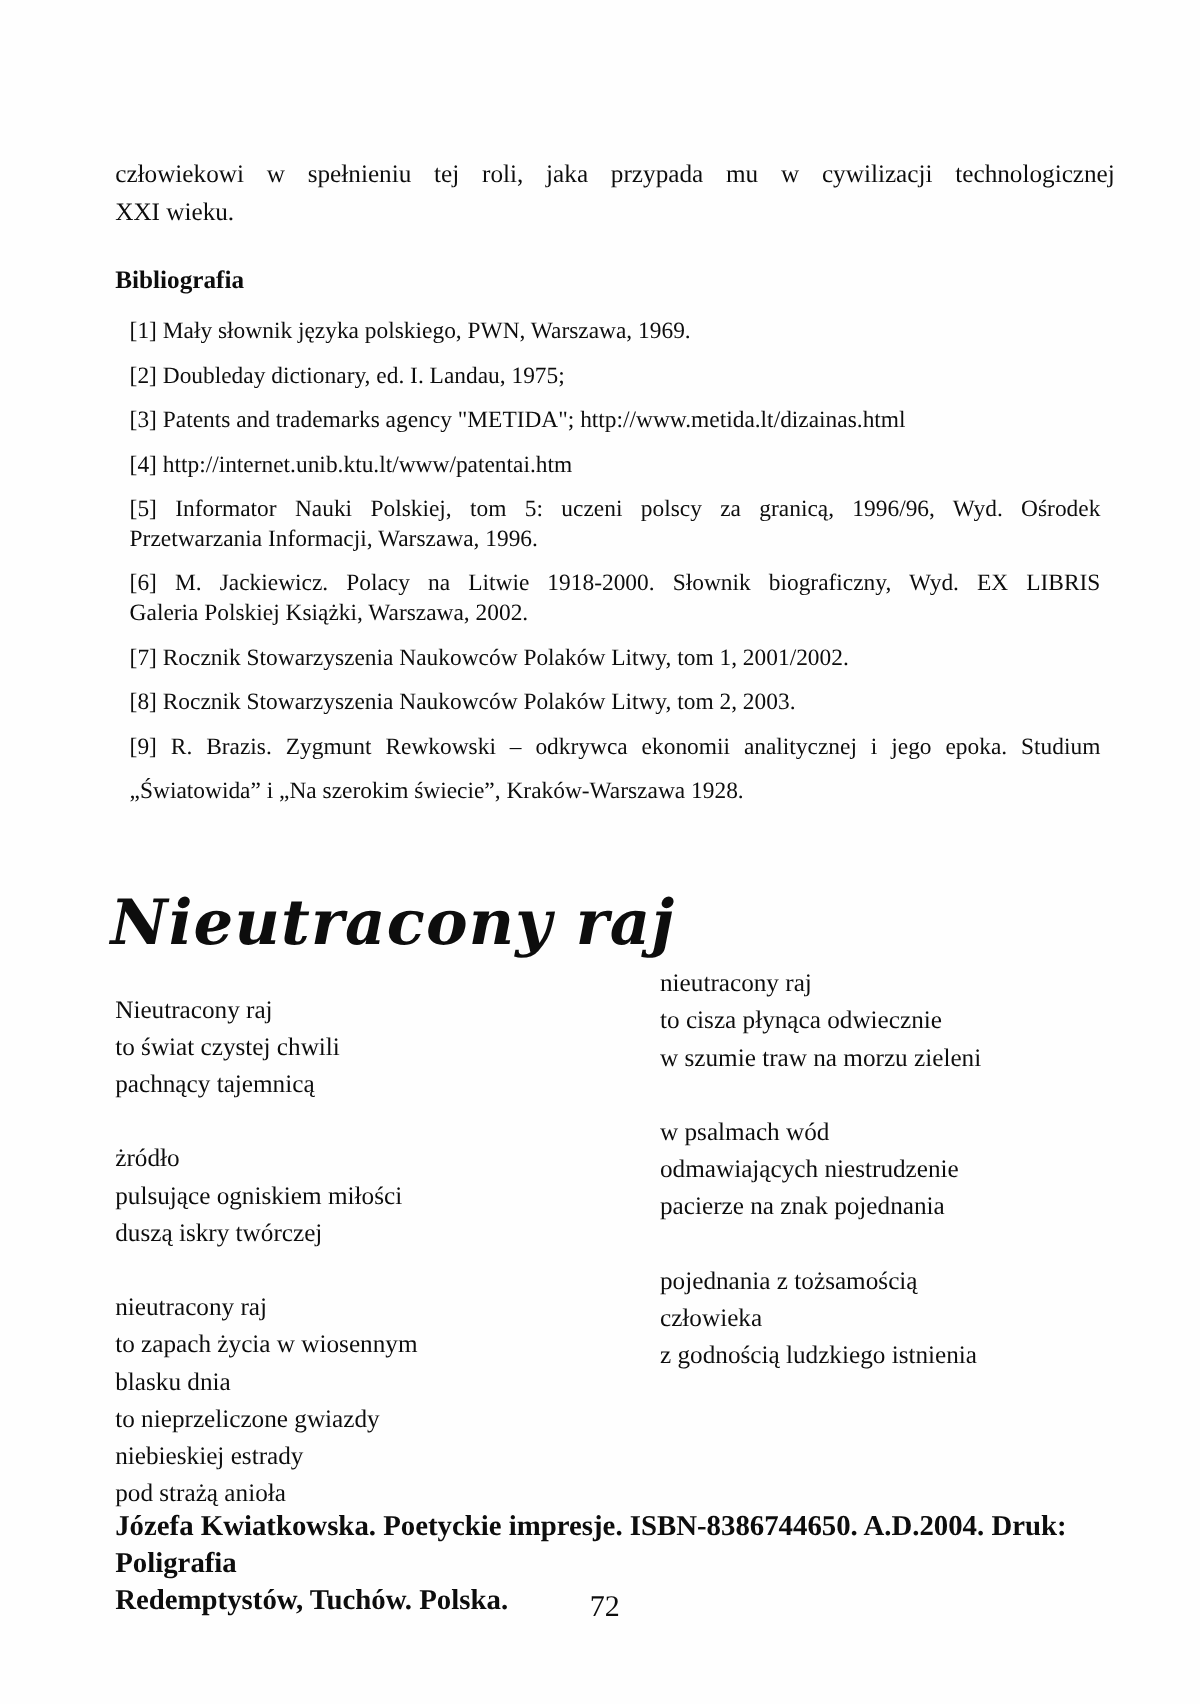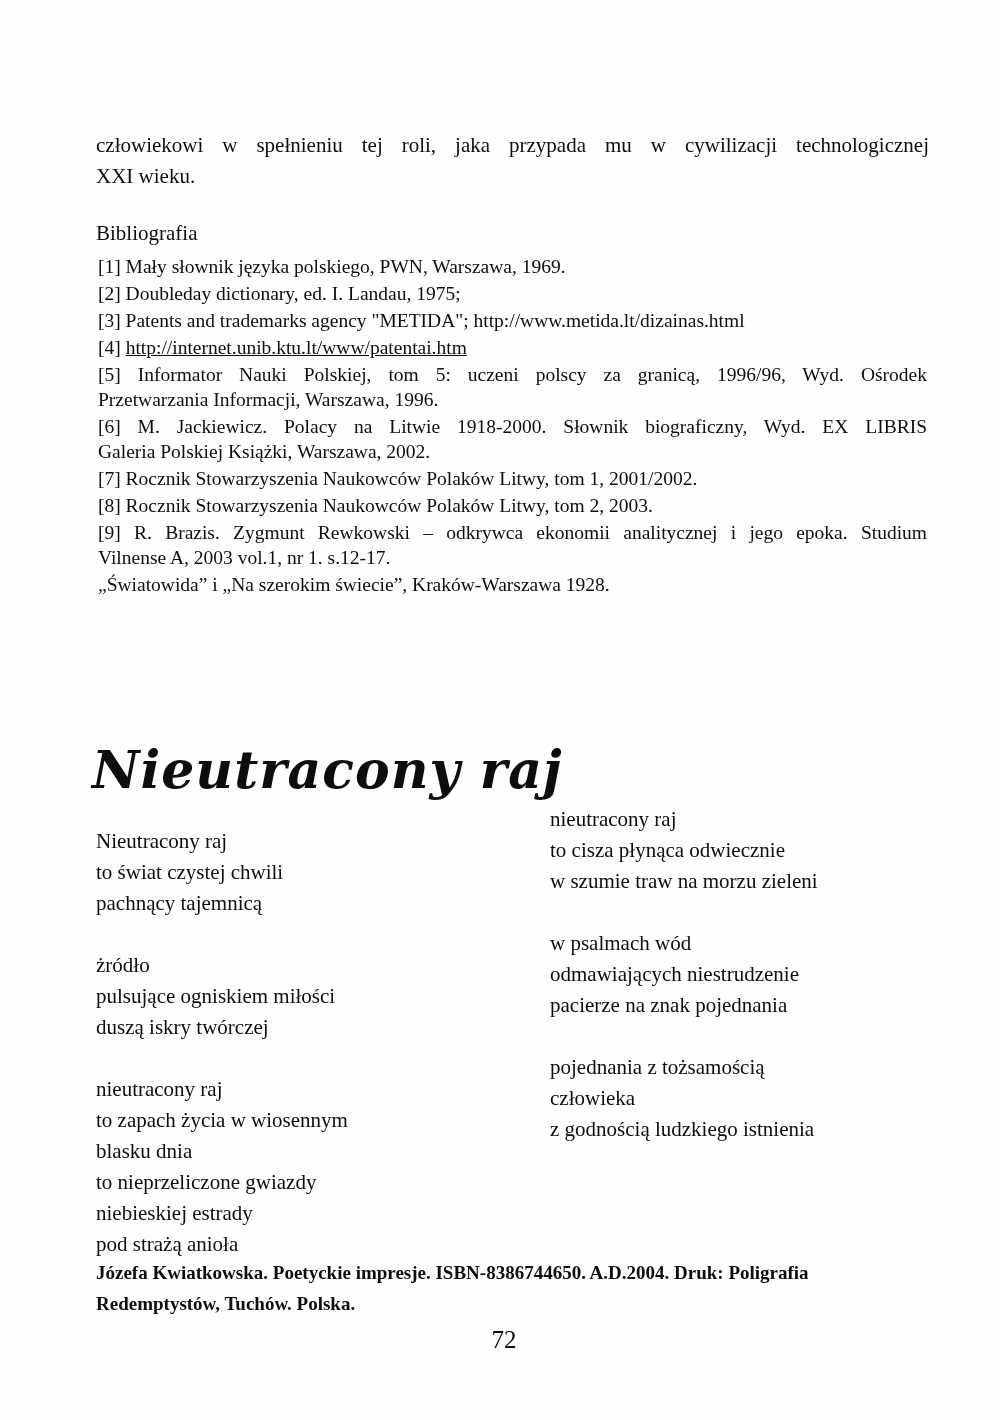--- a/index.html
+++ b/index.html
@@ -14,47 +14,47 @@
   }
   .line { display: block; }
   .jl { text-align: justify; text-align-last: justify; }
 
   .intro {
     position: absolute; left: 96px; top: 130px; width: 833px;
     font-size: 21px; line-height: 31px; margin: 0;
   }
   .bib-heading {
     position: absolute; left: 96px; top: 220px; margin: 0;
-    font-size: 21px; font-weight: normal; line-height: 26px;
+    font-size: 21px; font-weight: bold; line-height: 26px;
   }
   .bib-list {
     position: absolute; left: 96px; top: 252px; width: 833px;
     font-size: 19.5px; line-height: 25px;
   }
-  .bib-item { margin: 2px; }
-  .bib-url { text-decoration: underline; }
+  .bib-item { margin: 12px; }
+  .bib-url { }
 
   .poem-title {
     position: absolute; left: 92px; top: 740px; margin: 0;
     font-family: "DejaVu Serif", serif;
     font-style: italic; font-weight: bold;
     font-size: 52px; line-height: 60px; letter-spacing: 1px;
   }
   .poem-col { position: absolute; }
   .poem-col.left  { left: 96px;  top: 826px; width: 440px; }
   .poem-col.right { left: 550px; top: 804px; width: 420px; }
   .stanza {
     margin: 0 0 31px 0;
     font-size: 21px; line-height: 31px;
     white-space: pre-line;
   }
 
   .colophon {
     position: absolute; left: 96px; top: 1257px; width: 833px; margin: 0;
-    font-weight: bold; font-size: 19px; line-height: 31px;
+    font-weight: bold; font-size: 24px; line-height: 31px;
   }
   .page-number {
     position: absolute; left: 0; top: 1326px; width: 1008px;
     text-align: center; font-size: 25px;
   }
 </style>
 </head>
 <body>
 
 <div class="page">
@@ -88,21 +88,20 @@
       <span class="line">Galeria Polskiej Książki, Warszawa, 2002.</span>
     </p>
     <p class="bib-item">
       <span class="line">[7] Rocznik Stowarzyszenia Naukowców Polaków Litwy, tom 1, 2001/2002.</span>
     </p>
     <p class="bib-item">
       <span class="line">[8] Rocznik Stowarzyszenia Naukowców Polaków Litwy, tom 2, 2003.</span>
     </p>
     <p class="bib-item">
       <span class="line jl">[9] R. Brazis. Zygmunt Rewkowski – odkrywca ekonomii analitycznej i jego epoka. Studium</span>
-      <span class="line">Vilnense A, 2003 vol.1, nr 1. s.12-17.</span>
     </p>
     <p class="bib-item">
       <span class="line">„Światowida” i „Na szerokim świecie”, Kraków-Warszawa 1928.</span>
     </p>
   </div>
 
   <h1 class="poem-title">Nieutracony raj</h1>
 
   <div class="poem-col left">
     <p class="stanza">Nieutracony raj

